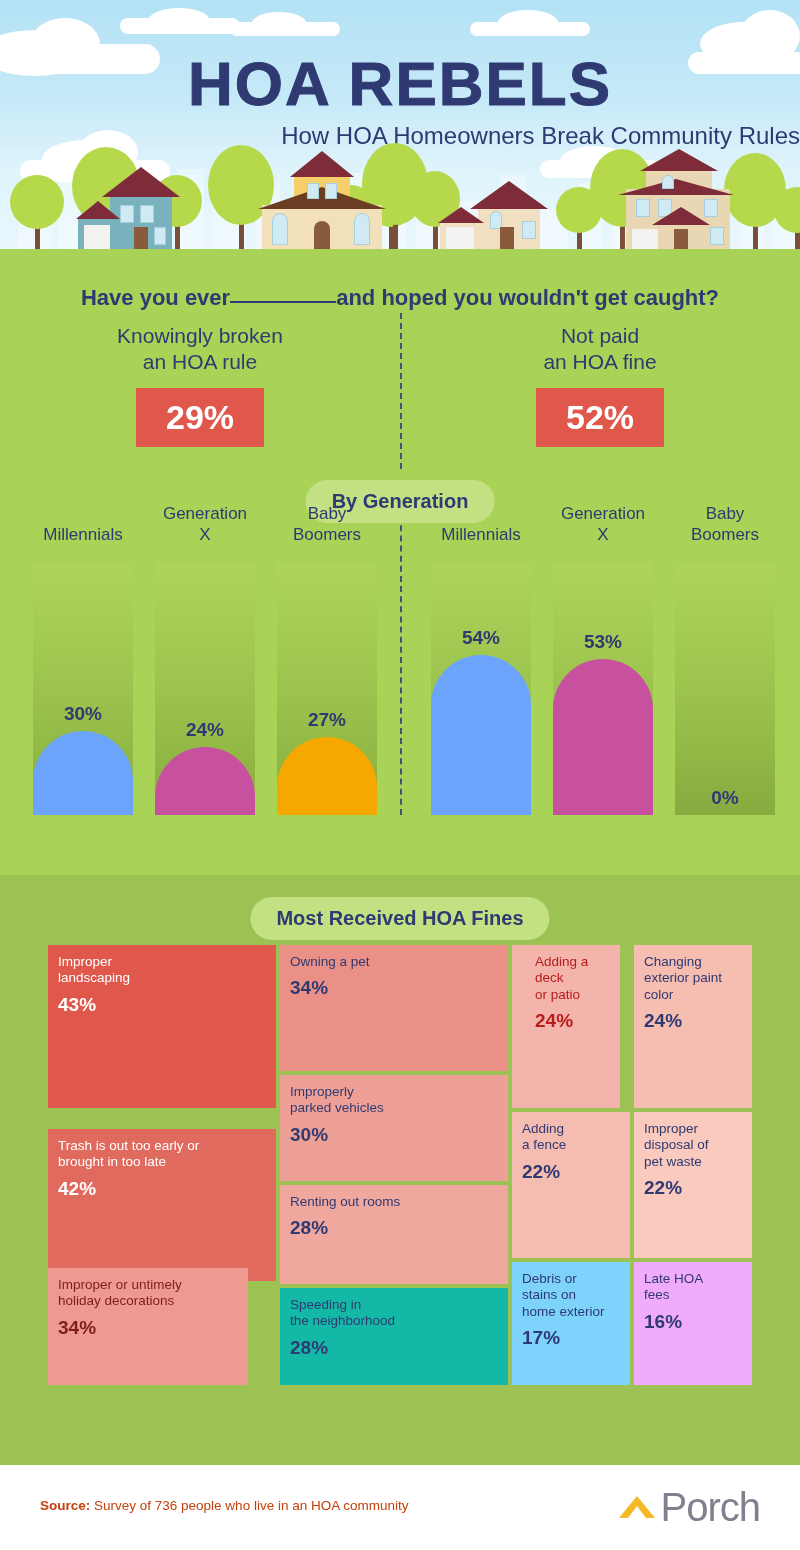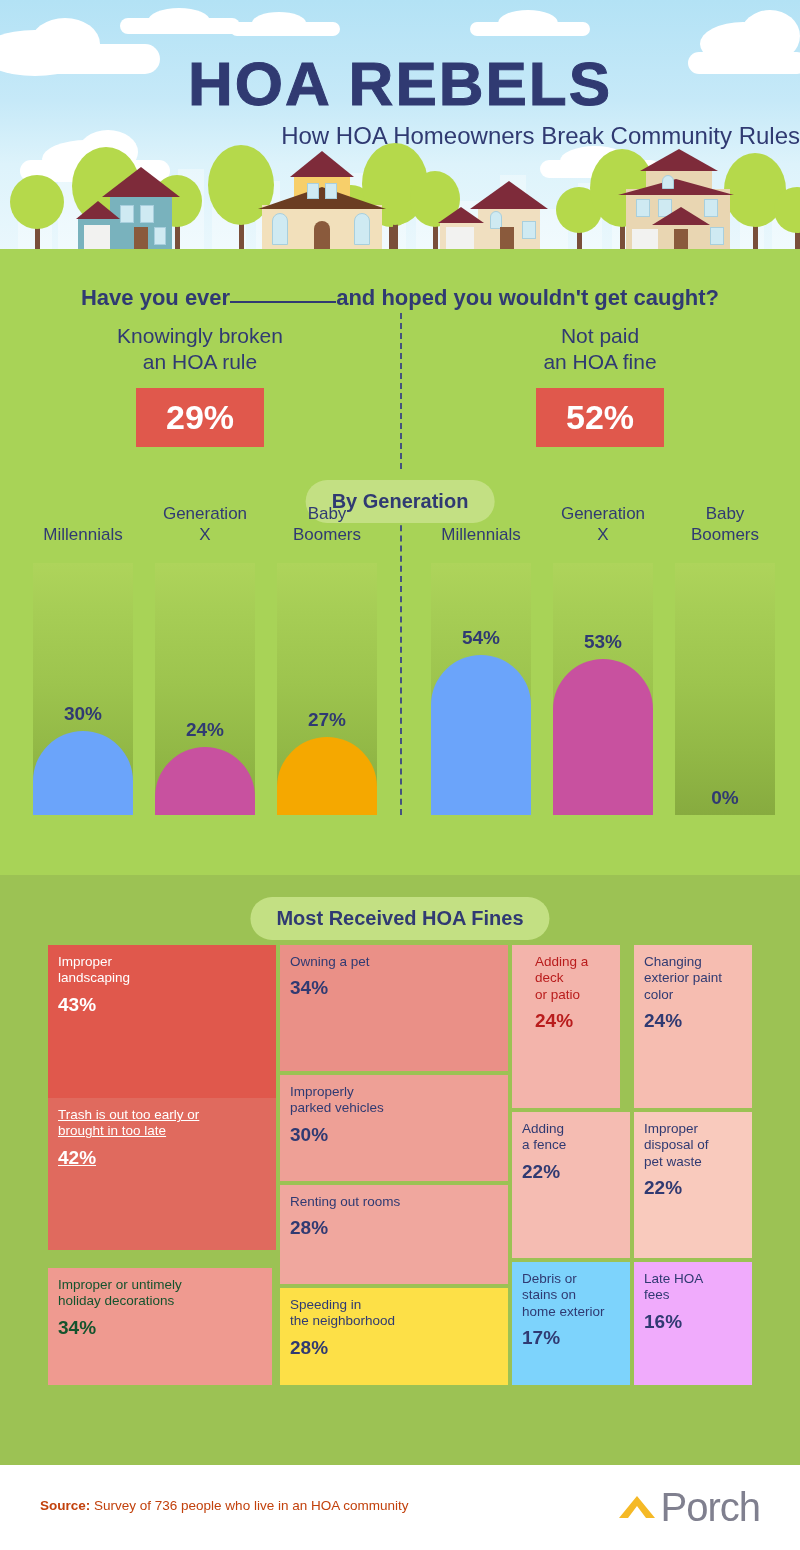--- a/index.html
+++ b/index.html
@@ -324,28 +324,28 @@
 
     <div class="treemap">
 
       <div class="tile" style="left:0;top:0;width:228px;height:163px;background:#e0584c;color:#ffffff;">
         <div class="t-label">
           <span>Improper</span><br>
           <span>landscaping</span>
         </div>
         <div class="t-val">43%</div>
       </div>
-      <div class="tile" style="left:0;top:153px;width:228px;height:152px;background:#e06a5e;color:#ffffff;text-decoration:underline;">
+      <div class="tile" style="left:0;top:184px;width:228px;height:152px;background:#e06a5e;color:#ffffff;">
         <div class="t-label">
           <span>Trash is out too early or</span><br>
           <span>brought in too late</span>
         </div>
         <div class="t-val">42%</div>
       </div>
-      <div class="tile" style="left:0;top:323px;width:224px;height:117px;background:#ef9a90;color:#14532d;">
+      <div class="tile" style="left:0;top:323px;width:200px;height:117px;background:#ef9a90;color:#7f1d1d;">
         <div class="t-label">
           <span>Improper or untimely</span><br>
           <span>holiday decorations</span>
         </div>
         <div class="t-val">34%</div>
       </div>
 
       <div class="tile" style="left:232px;top:0;width:228px;height:126px;background:#ea9087;color:#303a72;">
         <div class="t-label">
           <span>Owning a pet</span>
@@ -358,21 +358,21 @@
           <span>parked vehicles</span>
         </div>
         <div class="t-val">30%</div>
       </div>
       <div class="tile" style="left:232px;top:240px;width:228px;height:99px;background:#f0a79e;color:#303a72;">
         <div class="t-label">
           <span>Renting out rooms</span>
         </div>
         <div class="t-val">28%</div>
       </div>
-      <div class="tile" style="left:232px;top:343px;width:228px;height:97px;background:#fde047;color:#303a72;">
+      <div class="tile" style="left:232px;top:343px;width:228px;height:97px;background:#14b8a6;color:#303a72;">
         <div class="t-label">
           <span>Speeding in</span><br>
           <span>the neighborhood</span>
         </div>
         <div class="t-val">28%</div>
       </div>
 
       <div class="tile" style="left:464px;top:0;width:108px;height:163px;background:#f3b4ab;color:#b91c1c;padding-left:23px;">
         <div class="t-label">
           <span>Adding a deck</span><br>

